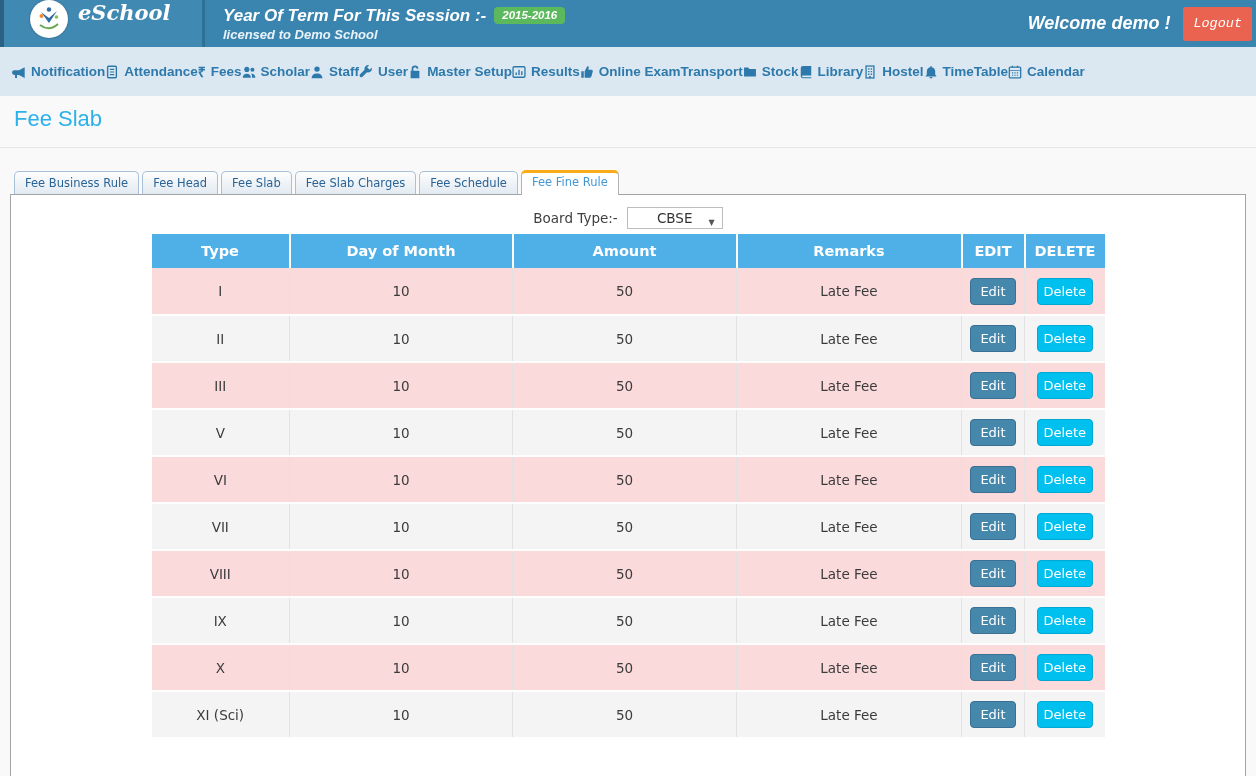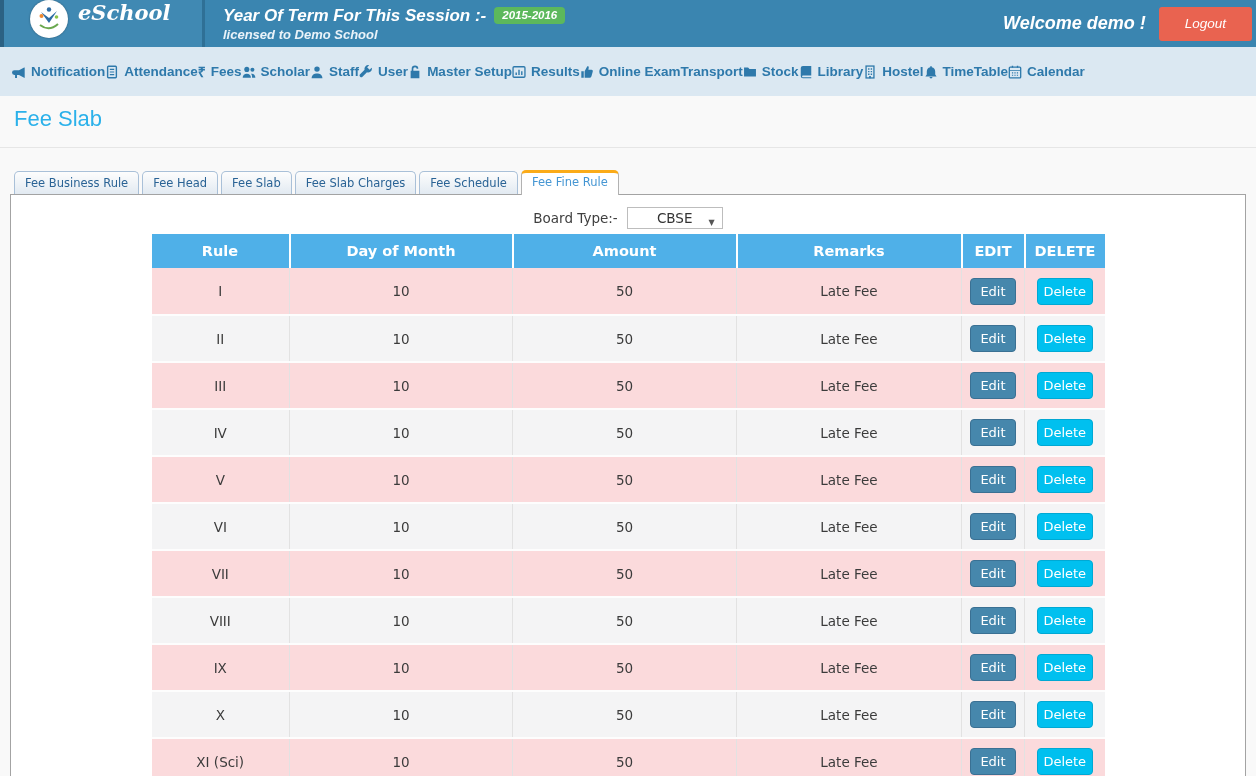--- a/index.html
+++ b/index.html
@@ -19,21 +19,21 @@
   .hdr-banner { flex:1; display:flex; flex-direction:column; justify-content:center;
     padding-left:18px; color:#fff; }
   .banner-line1 { display:flex; align-items:center; gap:8px; }
   .banner-title { font-size:17px; font-weight:bold; font-style:italic; }
   .session-badge { background:var(--badge_green); color:#fff; font-size:11.5px;
     font-weight:bold; font-style:italic; padding:2px 8px 3px; border-radius:4px; }
   .licensed { font-size:13px; font-weight:bold; font-style:italic; color:#eaf3f9; margin-top:1px; }
   .hdr-right { display:flex; align-items:center; gap:13px; padding-right:4px; }
   .welcome { color:#fff; font-size:18px; font-weight:bold; font-style:italic; }
   .logout-btn { background:var(--logout_red); color:#fff; border:none; border-radius:3px;
-    font-size:13.5px; font-style:italic; padding:9px 26px 10px; cursor:pointer; }
+    font-size:13.5px; font-style:italic; padding:9px 10px 10px; cursor:pointer;font-family:Liberation Mono, monospace; }
 
   
   .nav { height:49px; background:var(--nav_bg); display:flex; align-items:center;
     padding:0 12px; }
   .nav-item { display:flex; align-items:center; gap:5px; color:var(--nav_text);
     font-weight:bold; font-size:13.5px; text-decoration:none; cursor:pointer; white-space:nowrap; }
   .nav-icon { width:14px; height:14px; fill:currentColor; stroke:none; flex:0 0 auto; }
   .nav-ichar { font-size:14px; font-weight:bold; }
 
   
@@ -277,21 +277,21 @@
         <colgroup>
           <col class="c-class">
             <col class="c-day">
             <col class="c-amount">
           <col class="c-remarks">
             <col class="c-edit">
             <col class="c-delete">
         </colgroup>
         <thead>
           <tr>
-            <th>Rule</th>
+            <th>Type</th>
             <th>Day of Month</th>
             <th>Amount</th>
             <th>Remarks</th>
             <th>EDIT</th>
             <th>DELETE</th>
           </tr>
         </thead>
         <tbody>
             <tr>
               <td>I</td>
@@ -311,28 +311,20 @@
             </tr>
             <tr>
               <td>III</td>
               <td>10</td>
               <td>50</td>
               <td>Late Fee</td>
               <td><button class="btn btn-edit">Edit</button></td>
               <td><button class="btn btn-delete">Delete</button></td>
             </tr>
             <tr>
-              <td>IV</td>
-              <td>10</td>
-              <td>50</td>
-              <td>Late Fee</td>
-              <td><button class="btn btn-edit">Edit</button></td>
-              <td><button class="btn btn-delete">Delete</button></td>
-            </tr>
-            <tr>
               <td>V</td>
               <td>10</td>
               <td>50</td>
               <td>Late Fee</td>
               <td><button class="btn btn-edit">Edit</button></td>
               <td><button class="btn btn-delete">Delete</button></td>
             </tr>
             <tr>
               <td>VI</td>
               <td>10</td>

